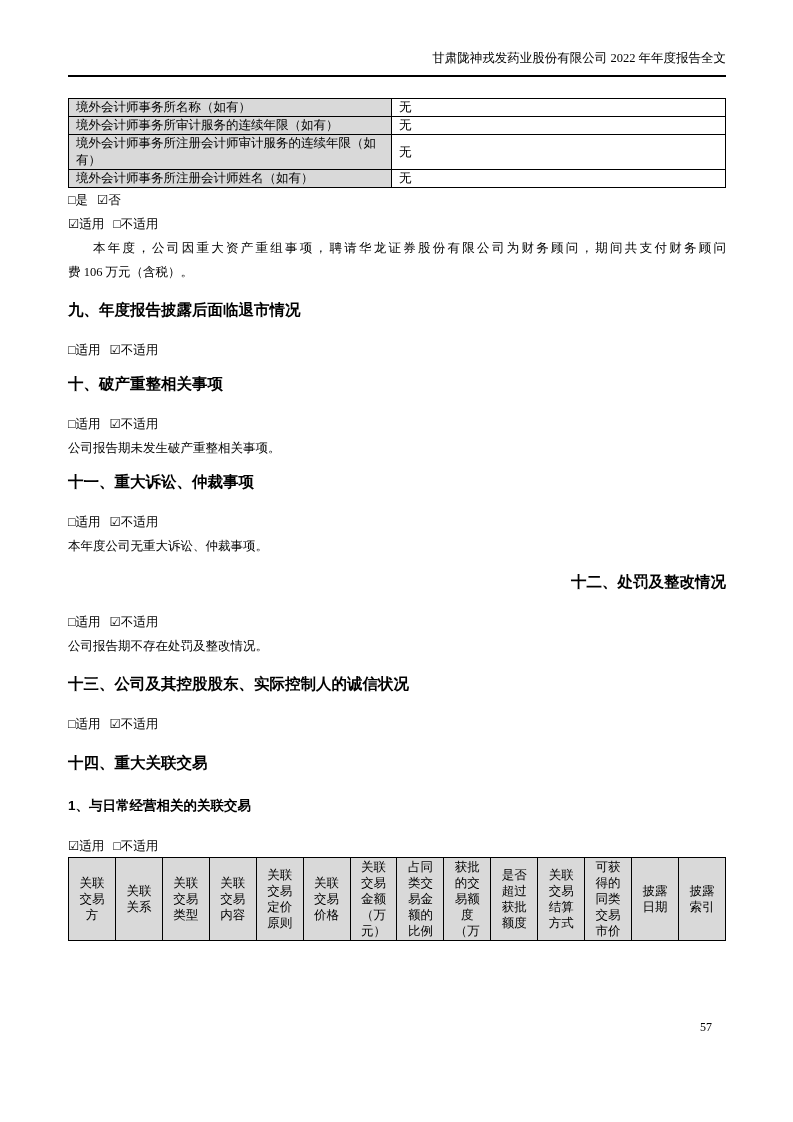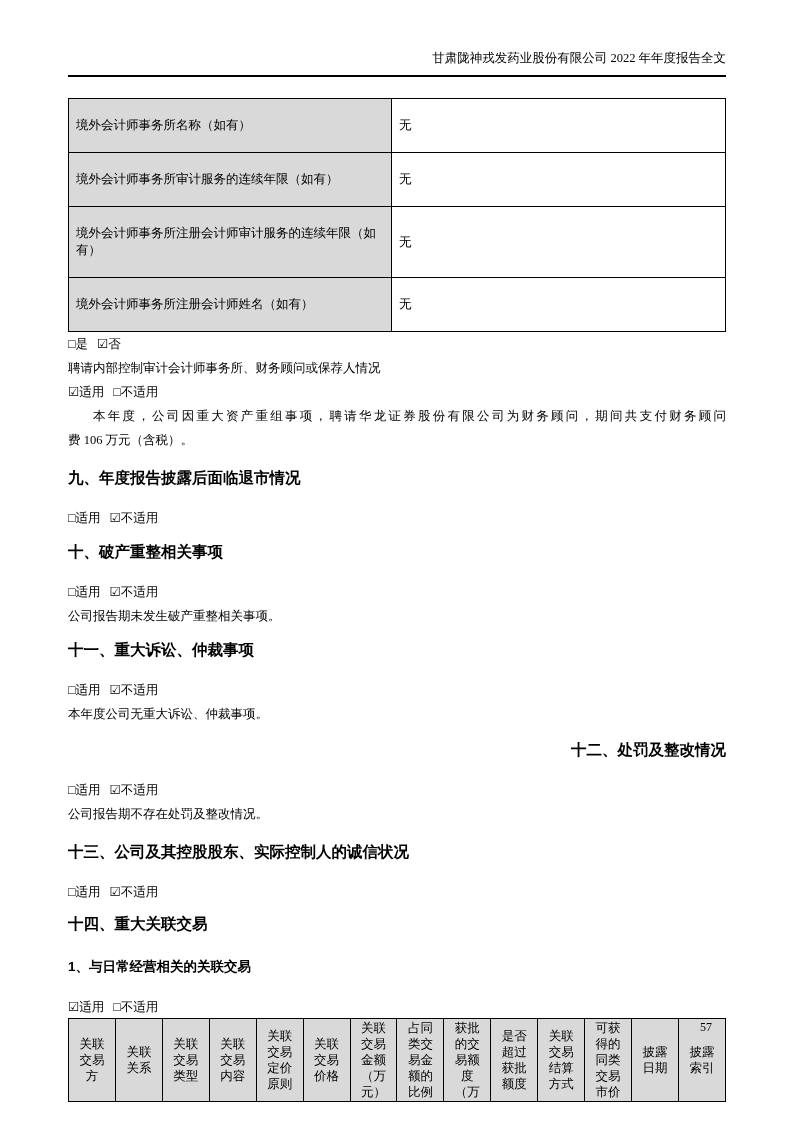--- a/index.html
+++ b/index.html
@@ -26,21 +26,21 @@
   }
   
   table.t1{
     width:100%;
     border-collapse:collapse;
     margin-top:21px;
     font-size:12.5px;
   }
   table.t1 td{
     border:1px solid var(--border);
-    padding:18px 7px;
+    padding:0 7px;
     line-height:17px;
     vertical-align:middle;
     margin-top:33px;
   }
   table.t1 td.lbl{
     width:308px;
     background:var(--hdr-bg);
   }
   table.t1 td.num{text-align:right;}
   
@@ -62,21 +62,21 @@
   
   .sec{
     font-family:"Liberation Sans","DejaVu Sans",sans-serif;
     font-weight:bold;
     font-size:15.5px;
     line-height:20px;
     margin:16px 0 18px 0;
   }
   .sec.m12{margin-top:12px;}
   .sec.m14{margin-top:14px;text-align:right;}
-  .sec.m10{margin-top:10px;margin-bottom:0;}
+  .sec.m10{margin-top:17px;margin-bottom:0;}
   .subsec{
     font-family:"Liberation Sans","DejaVu Sans",sans-serif;
     font-weight:bold;
     font-size:13.5px;
     line-height:18px;
     margin:24px 0 0 0;
   }
   .pretable-line{
     font-size:12.5px;
     line-height:18px;
@@ -137,21 +137,20 @@
         <td class="val">无</td>
       </tr>
     </tbody>
   </table>
 
 
   <div class="line">
     <span class="cb">□是</span><span class="cb">☑否</span>
   </div>
 
-  <div class="line">聘请内部控制审计会计师事务所、财务顾问或保荐人情况</div>
 
   <div class="line">
     <span class="cb">☑适用</span><span class="cb">□不适用</span>
   </div>
 
   <div class="para">
     <div class="pline j">本年度，公司因重大资产重组事项，聘请华龙证券股份有限公司为财务顾问，期间共支付财务顾问</div>
     <div class="pline">费 106 万元（含税）。</div>
   </div>
 

